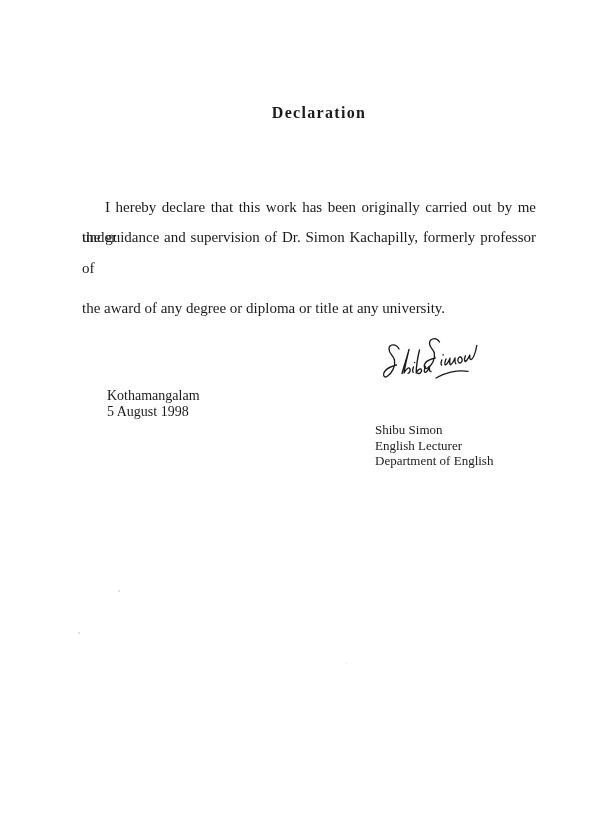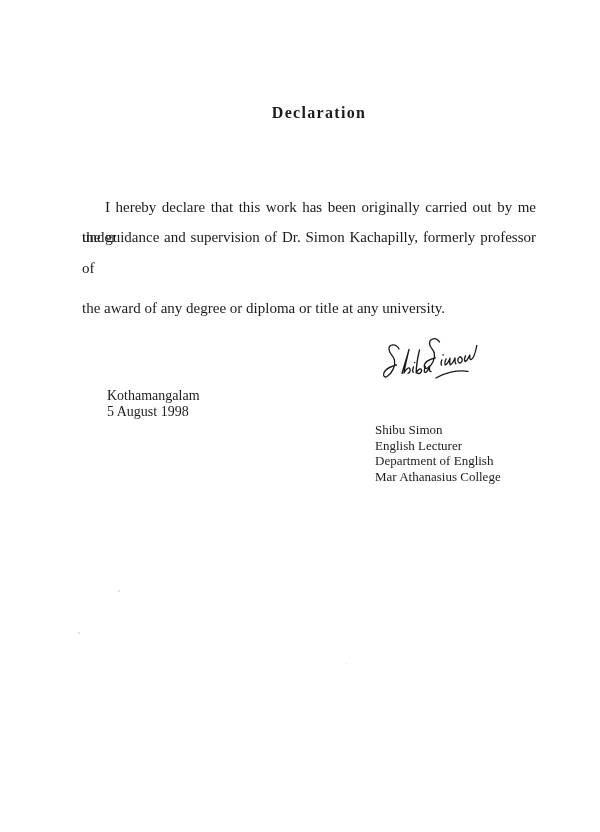--- a/index.html
+++ b/index.html
@@ -123,20 +123,19 @@
 
   <div class="place-date">
     <div>Kothamangalam</div>
     <div>5 August 1998</div>
   </div>
 
   <div class="signatory">
     <div>Shibu Simon</div>
     <div>English Lecturer</div>
     <div>Department of English</div>
-    <div>Mar Athanasius College</div>
   </div>
 
   <div class="speck s1"></div>
   <div class="speck s2"></div>
   <div class="speck s3"></div>
 
 </div>
 
 </body></html>

